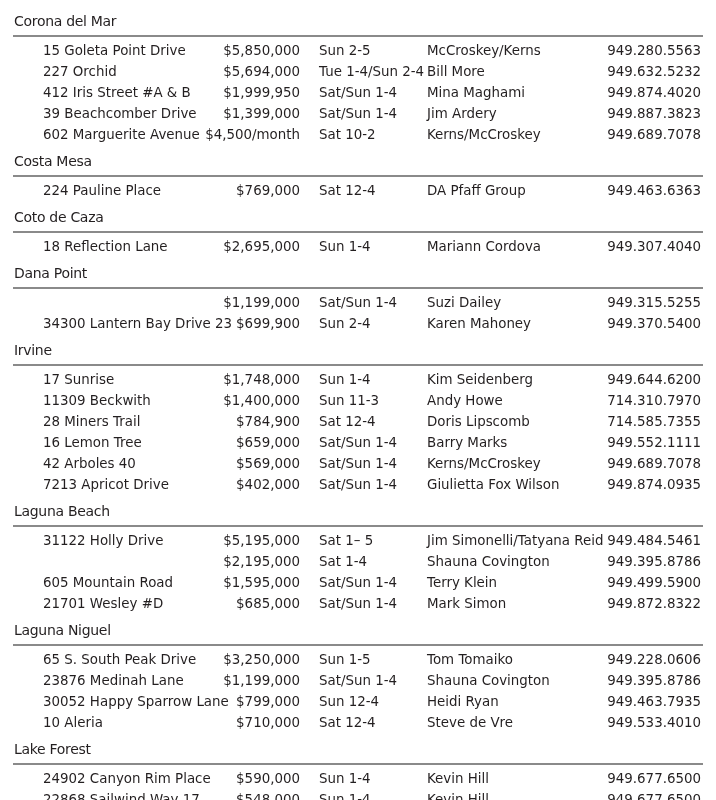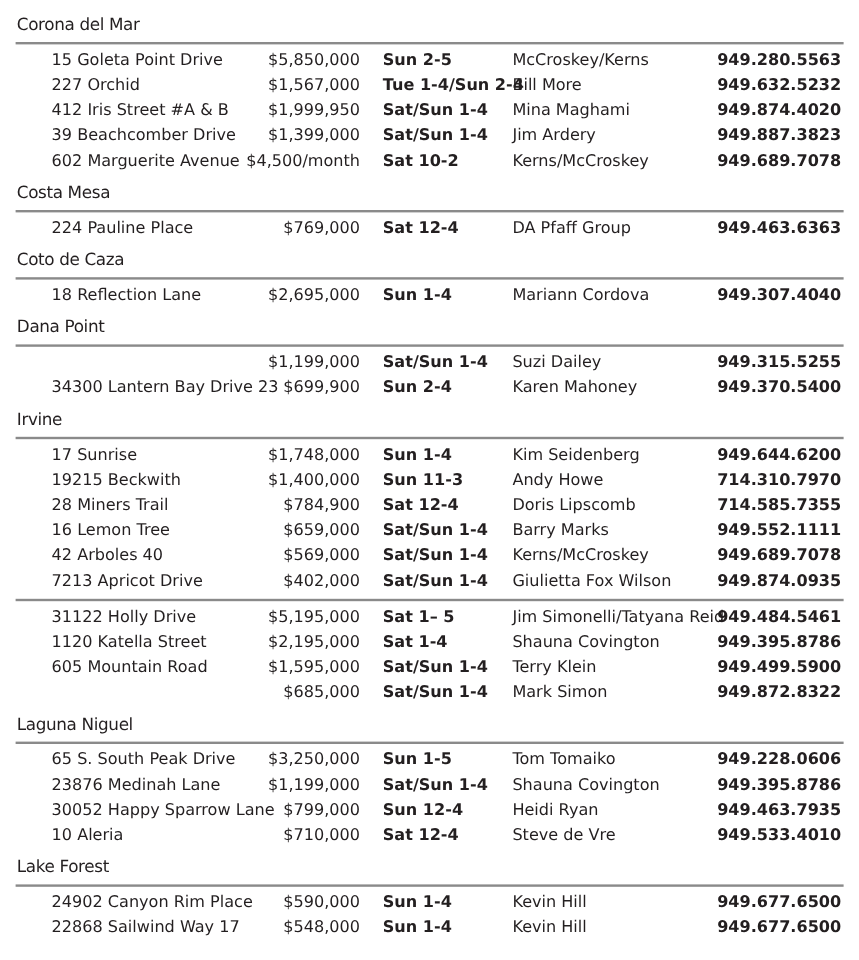--- a/index.html
+++ b/index.html
@@ -7,42 +7,42 @@
          font-family: "DejaVu Sans", "Liberation Sans", sans-serif; color: #231f20; }
   #listing { position: absolute; left: 13px; top: 8px; width: 690px; }
   .section { position: relative; }
   .city { font-size: 14px; line-height: 26px; height: 26px; padding-left: 1px;
           letter-spacing: -0.3px; color: #231f20; white-space: nowrap; }
   .rule { height: 2px; background: #8a8a8a; margin: 1px 0 3px 0; }
   .row { position: relative; height: 21px; font-size: 13.4px; line-height: 21px; white-space: nowrap; }
   .row span { position: absolute; top: 0; }
   .addr { left: 2px; margin-left: 28px; }
   .price { right: 403px; text-align: right; }
-  .time { left: 306px; font-weight: bold; }
+  .time { left: 306px; }
   .agent { left: 414px; }
-  .phone { right: 2px; text-align: center; font-weight: bold; }
+  .phone { right: 2px; text-align: center; }
   .sec-gap { height: 3px; }
 </style>
 </head>
 <body>
 
 <div id="listing">
     <div class="section">
       <div class="city">Corona del Mar</div>
       <div class="rule"></div>
       <div class="row">
         <span class="addr">15 Goleta Point Drive</span>
         <span class="price">$5,850,000</span>
         <span class="time">Sun 2-5</span>
         <span class="agent">McCroskey/Kerns</span>
         <span class="phone">949.280.5563</span>
       </div>
       <div class="row">
         <span class="addr">227 Orchid</span>
-        <span class="price">$1,567,000</span>
+        <span class="price">$5,694,000</span>
         <span class="time">Tue 1-4/Sun 2-4</span>
         <span class="agent">Bill More</span>
         <span class="phone">949.632.5232</span>
       </div>
       <div class="row">
         <span class="addr">412 Iris Street #A &amp; B</span>
         <span class="price">$1,999,950</span>
         <span class="time">Sat/Sun 1-4</span>
         <span class="agent">Mina Maghami</span>
         <span class="phone">949.874.4020</span>
@@ -109,21 +109,21 @@
       <div class="city">Irvine</div>
       <div class="rule"></div>
       <div class="row">
         <span class="addr">17 Sunrise</span>
         <span class="price">$1,748,000</span>
         <span class="time">Sun 1-4</span>
         <span class="agent">Kim Seidenberg</span>
         <span class="phone">949.644.6200</span>
       </div>
       <div class="row">
-        <span class="addr">19215 Beckwith</span>
+        <span class="addr">11309 Beckwith</span>
         <span class="price">$1,400,000</span>
         <span class="time">Sun 11-3</span>
         <span class="agent">Andy Howe</span>
         <span class="phone">714.310.7970</span>
       </div>
       <div class="row">
         <span class="addr">28 Miners Trail</span>
         <span class="price">$784,900</span>
         <span class="time">Sat 12-4</span>
         <span class="agent">Doris Lipscomb</span>
@@ -146,43 +146,44 @@
       <div class="row">
         <span class="addr">7213 Apricot Drive</span>
         <span class="price">$402,000</span>
         <span class="time">Sat/Sun 1-4</span>
         <span class="agent">Giulietta Fox Wilson</span>
         <span class="phone">949.874.0935</span>
       </div>
       <div class="sec-gap"></div>
     </div>
     <div class="section">
+      <div class="city">Laguna Beach</div>
       <div class="rule"></div>
       <div class="row">
         <span class="addr">31122 Holly Drive</span>
         <span class="price">$5,195,000</span>
         <span class="time">Sat 1– 5</span>
         <span class="agent">Jim Simonelli/Tatyana Reid</span>
         <span class="phone">949.484.5461</span>
       </div>
       <div class="row">
-        <span class="addr">1120 Katella Street</span>
         <span class="price">$2,195,000</span>
         <span class="time">Sat 1-4</span>
         <span class="agent">Shauna Covington</span>
         <span class="phone">949.395.8786</span>
       </div>
       <div class="row">
         <span class="addr">605 Mountain Road</span>
         <span class="price">$1,595,000</span>
         <span class="time">Sat/Sun 1-4</span>
         <span class="agent">Terry Klein</span>
         <span class="phone">949.499.5900</span>
       </div>
       <div class="row">
+        <span class="addr">21701 Wesley #D</span>
         <span class="price">$685,000</span>
         <span class="time">Sat/Sun 1-4</span>
         <span class="agent">Mark Simon</span>
         <span class="phone">949.872.8322</span>
       </div>
       <div class="sec-gap"></div>
     </div>
     <div class="section">
       <div class="city">Laguna Niguel</div>
       <div class="rule"></div>

